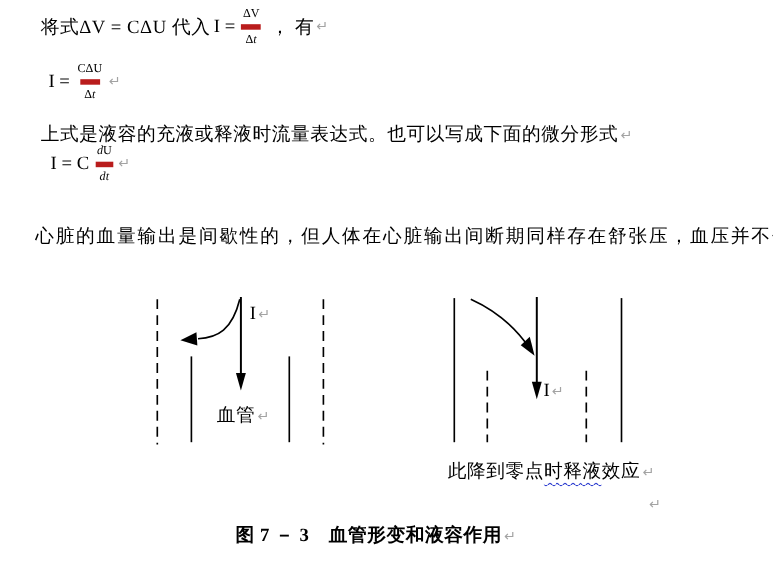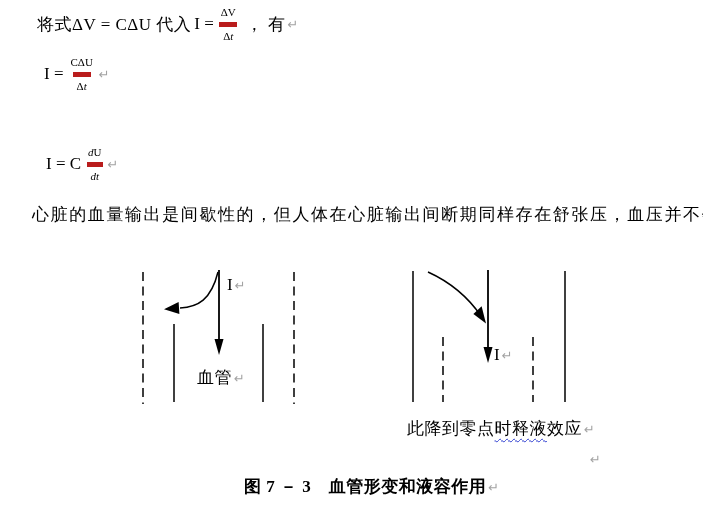--- a/index.html
+++ b/index.html
@@ -59,22 +59,25 @@
 
   <div class="abs flexline" style="left:44px; top:54px; height:40px;">
     <span class="eqtext">I =</span>
     <span class="frac mlx">
       <span class="num">CΔU</span>
       <span class="den"><span>Δ</span><i>t</i></span>
     </span>
     <span class="pilcrow">↵</span>
   </div>
 
+  <div class="abs" style="left:37px; top:110px;">
+    <span class="cn">上式是液容的充液或释液时流量表达式。也可以写成下面的微分形式</span><span class="pilcrow">↵</span>
+  </div>
 
-  <div class="abs flexline" style="left:46px; top:144px; height:40px;">
+  <div class="abs flexline" style="left:46px; top:129px; height:40px;">
     <span class="eqtext">I = C</span>
     <span class="frac mlx">
       <span class="num"><i>d</i><span>U</span></span>
       <span class="den"><i>dt</i></span>
     </span>
     <span class="pilcrow">↵</span>
   </div>
 
   <div class="abs cn-wide" style="left:32px; top:203px;">心脏的血量输出是间歇性的，但人体在心脏输出间断期同样存在舒张压，血压并不会因</div>
 
@@ -114,17 +117,17 @@
   </div>
 
   <div class="abs" style="left:407px; top:417px;">
     <span class="cn">此降到零点</span><span class="cn wavy">时释液</span><span class="cn">效应</span><span class="pilcrow">↵</span>
   </div>
 
   <div class="abs" style="left:588px; top:450px;">
     <span class="pilcrow">↵</span>
   </div>
 
-  <div class="abs" style="left:244px; top:475px;">
+  <div class="abs" style="left:214px; top:475px;">
     <span class="cn bold">图 7 － 3　血管形变和液容作用</span><span class="pilcrow">↵</span>
   </div>
 
 </div>
 
 </body></html>

